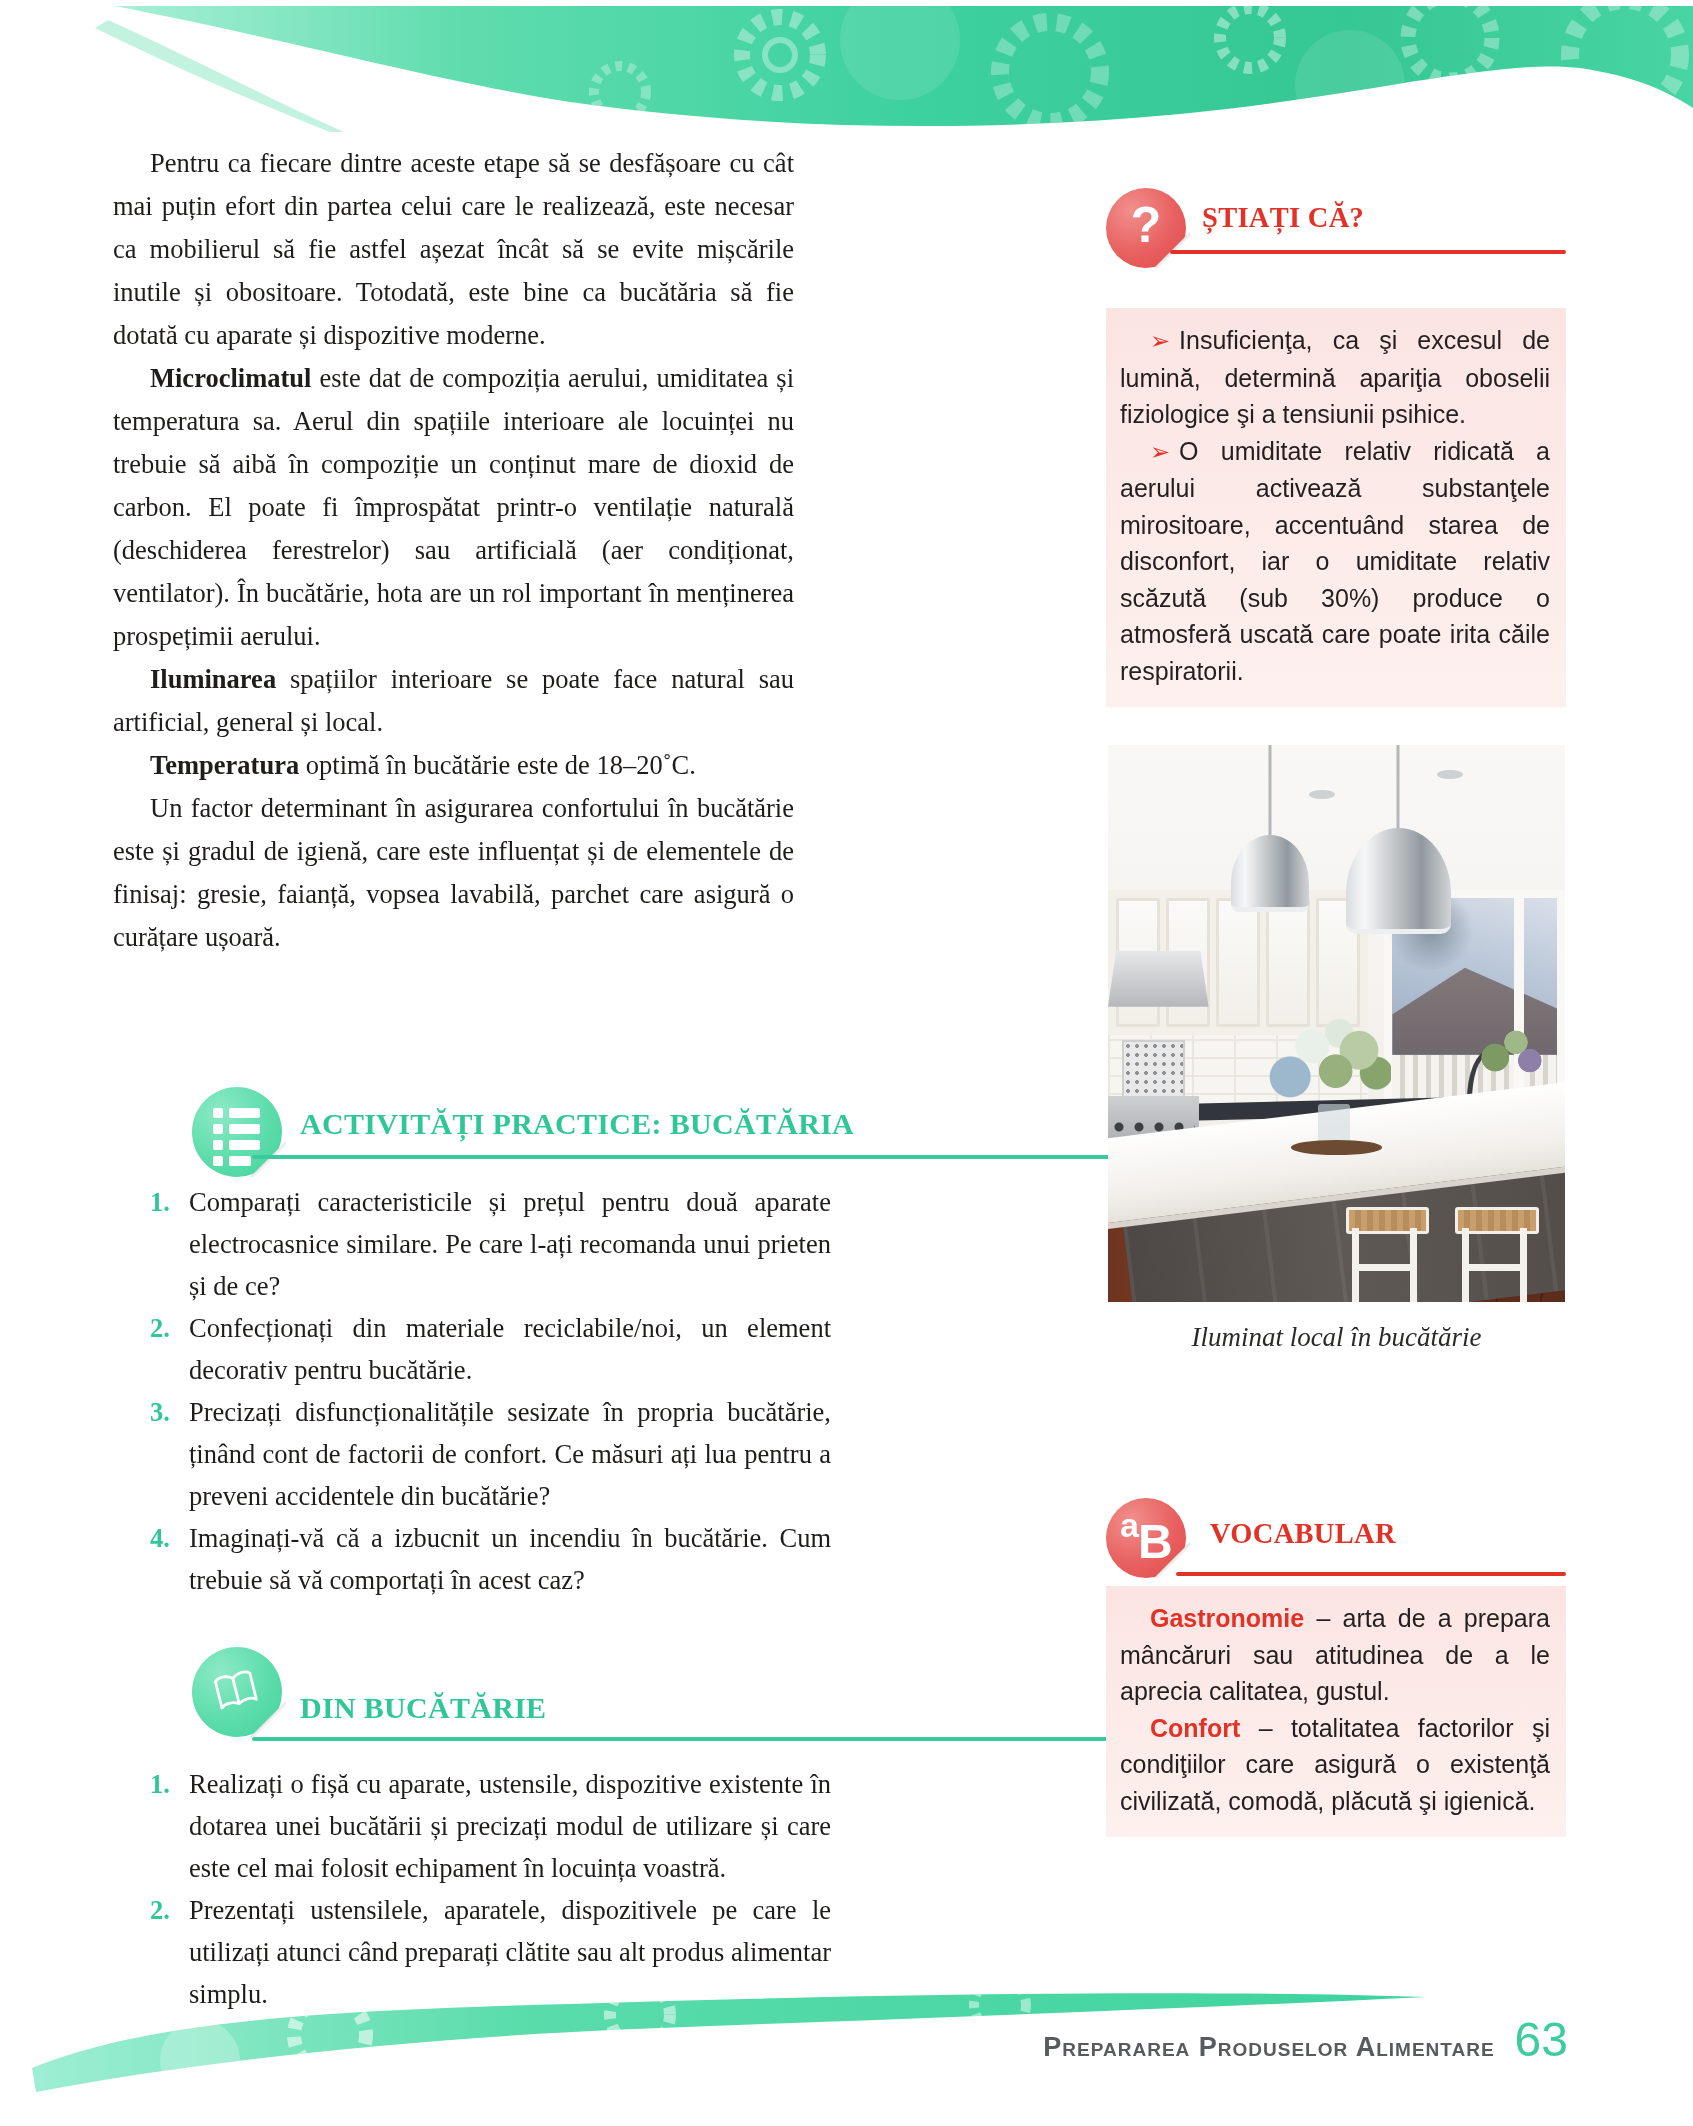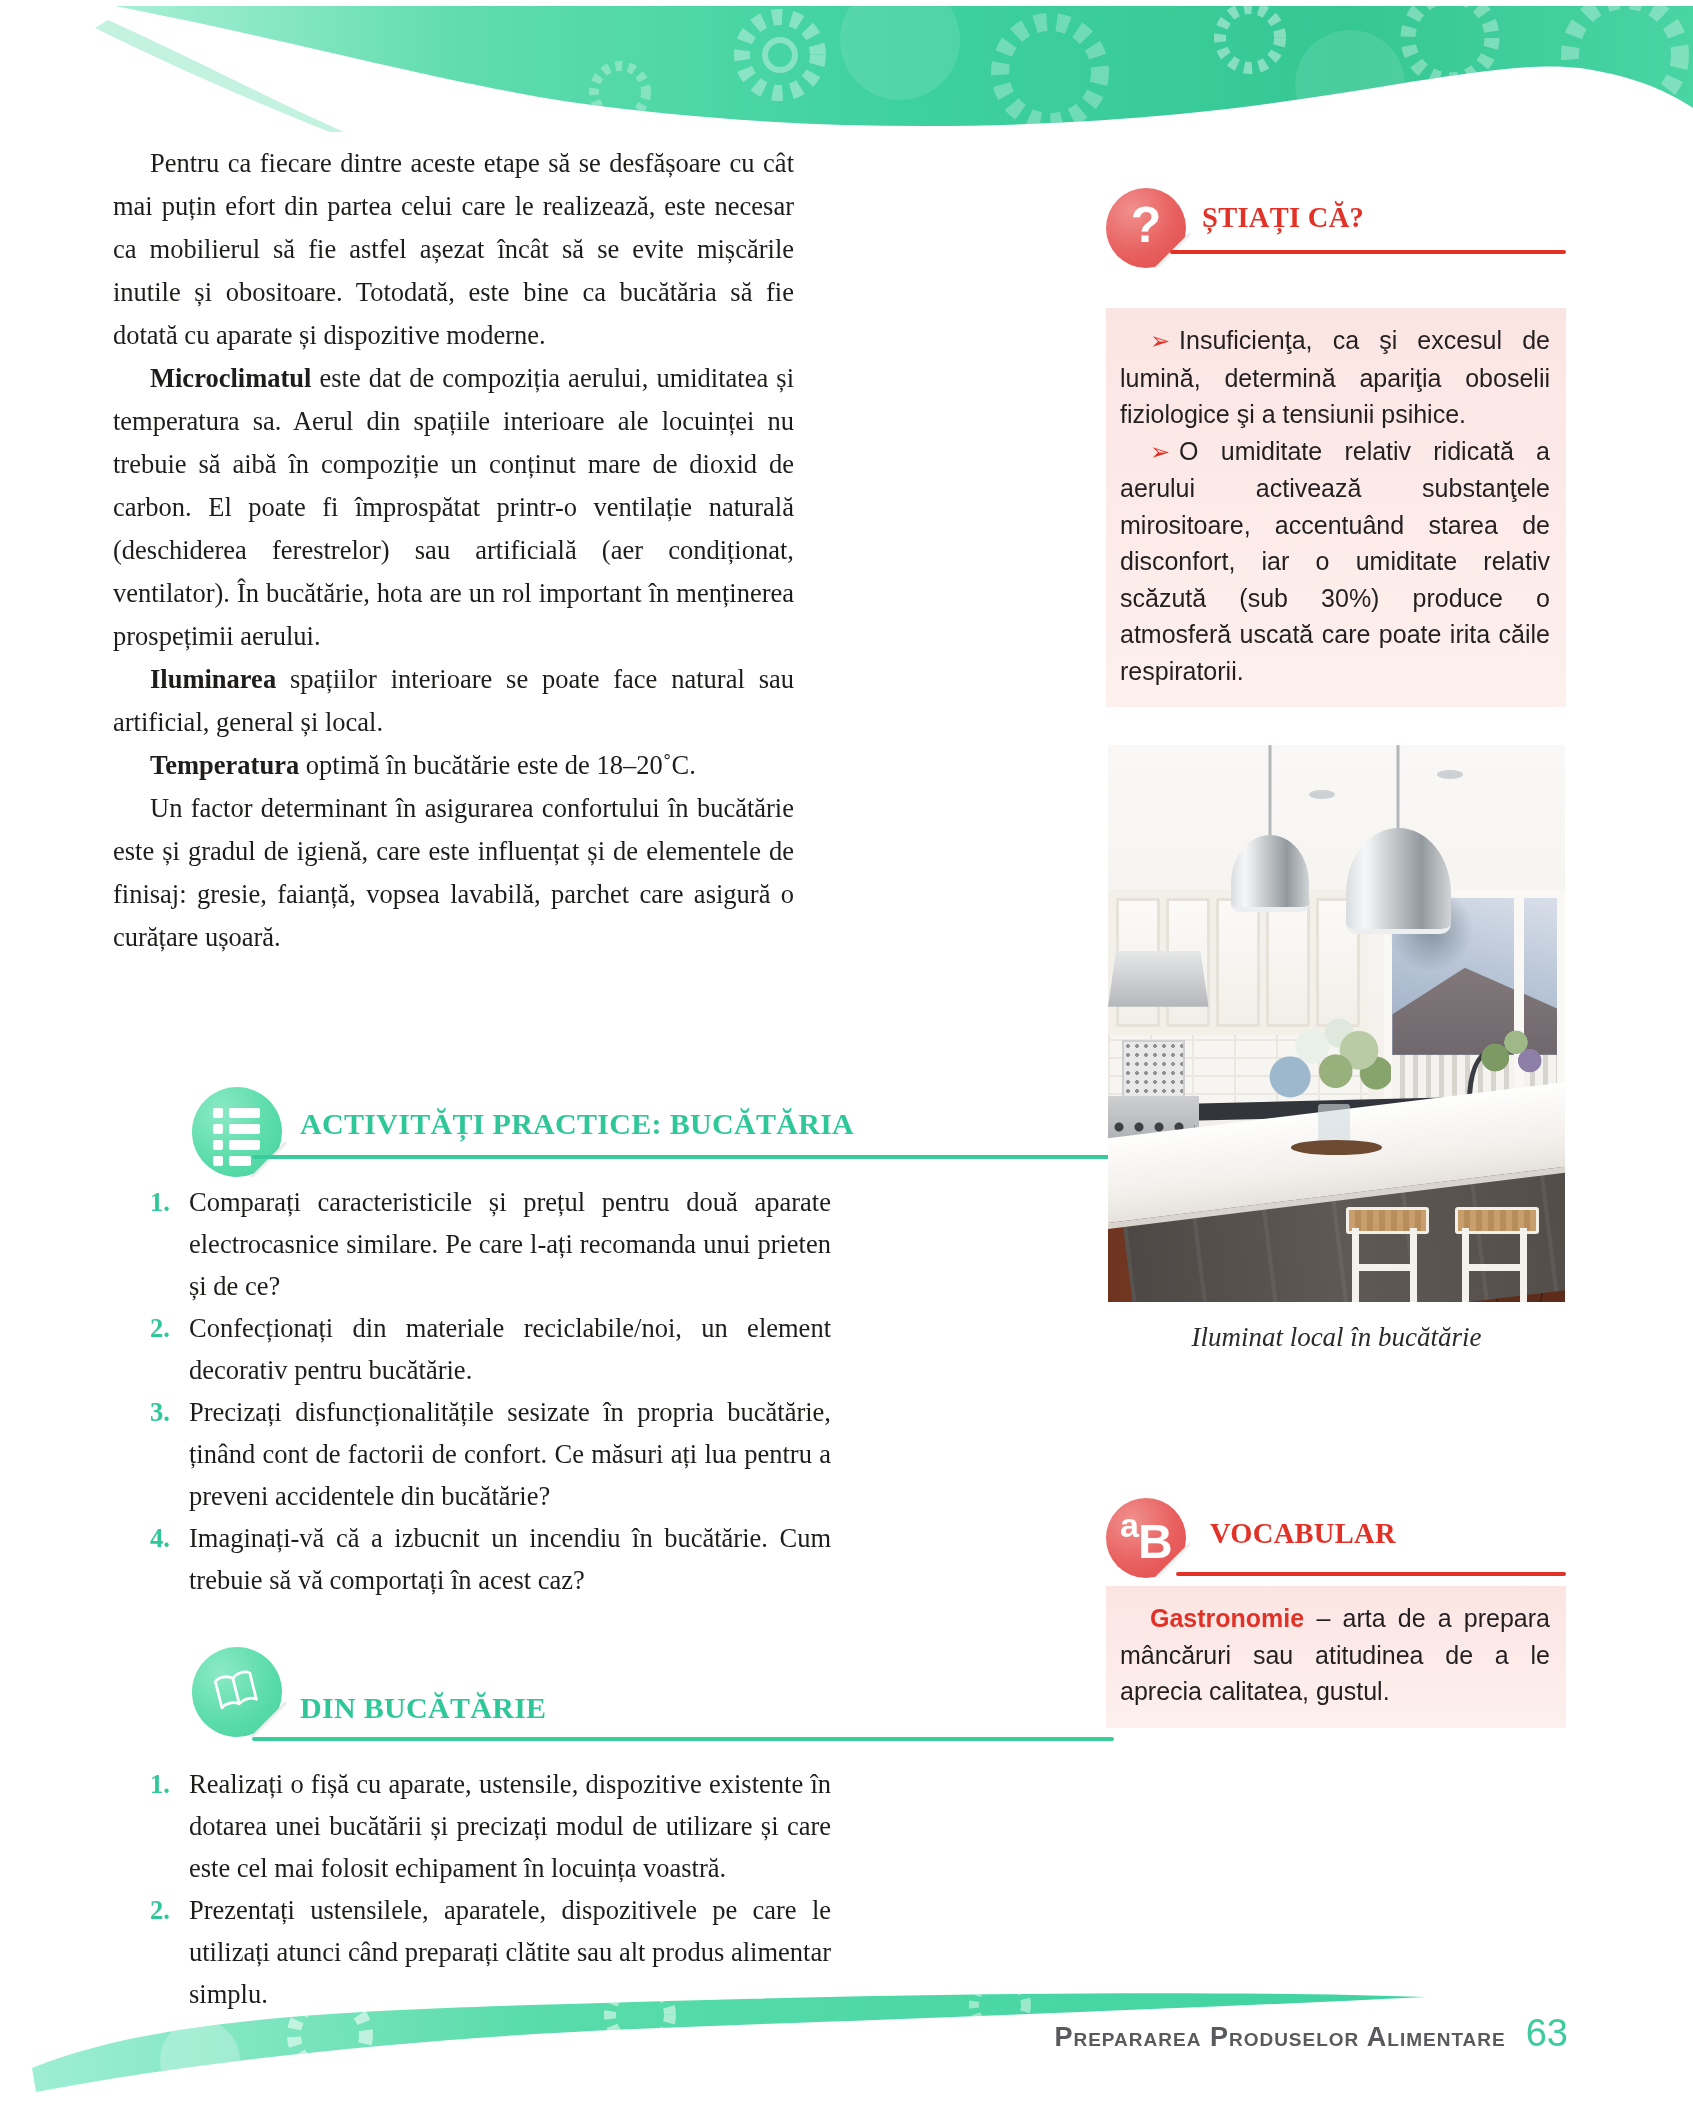--- a/index.html
+++ b/index.html
@@ -127,21 +127,21 @@
 
   .caption{margin-top:20px;text-align:center;font-style:italic;font-size:27px;color:#2b2a28;width:457px;}
 
   
   .vocab p{margin:0;text-indent:30px;}
 
   
   .footer{position:absolute;top:2012px;right:125px;display:flex;align-items:baseline;gap:20px;
        font-family:"Liberation Sans",sans-serif;}
   .chapter{font-variant:small-caps;font-size:27px;letter-spacing:1px;color:#595a5e;font-weight:bold;}
-  .pagenum{font-size:38px;color:#3ecb9e;}
+  .pagenum{font-size:48px;color:#3ecb9e;}
 </style>
 </head>
 <body>
 
 <div class="page">
 
   <svg class="topwave" viewBox="0 0 1693 135" preserveAspectRatio="none">
     <defs>
       <linearGradient id="bandg" x1="0" y1="0" x2="1" y2="0">
         <stop offset="0" stop-color="#a9f0d6"></stop>
@@ -318,20 +318,21 @@
   <aside class="sidebox vocab" style="top:1498px;">
     <div class="sicon">
       <span class="ab-a">a</span>
       <span class="ab-b">B</span>
       <div class="curl"></div>
     </div>
     <h2 style="left:104px;top:20px;">VOCABULAR</h2>
     <div class="rrule" style="top:74px;left:70px;"></div>
     <div class="pinkbox" style="top:88px;">
       <p><span class="term">Gastronomie</span><span> – arta de a prepara mâncăruri sau atitudinea de a le aprecia calitatea, gustul.</span></p>
+      <p><span class="term">Confort</span><span> – totalitatea factorilor şi condiţiilor care asigură o existenţă civilizată, comodă, plăcută şi igienică.</span></p>
     </div>
   </aside>
 
   <div class="footer">
     <span class="chapter">Prepararea Produselor Alimentare</span>
     <span class="pagenum">63</span>
   </div>
 
   <svg class="botwave" viewBox="0 0 1693 166" preserveAspectRatio="none">
     <defs>

